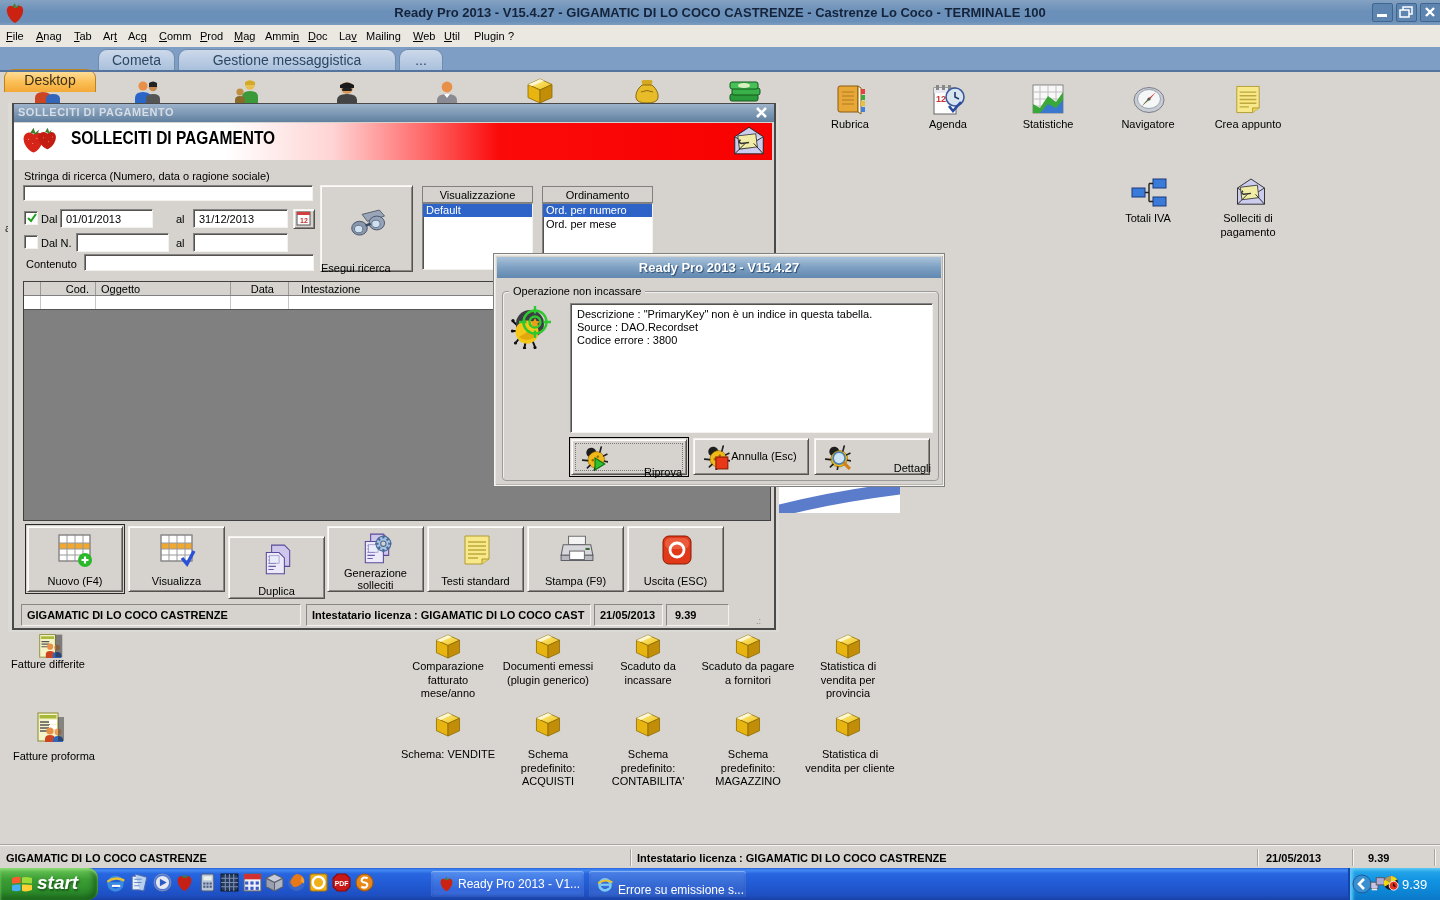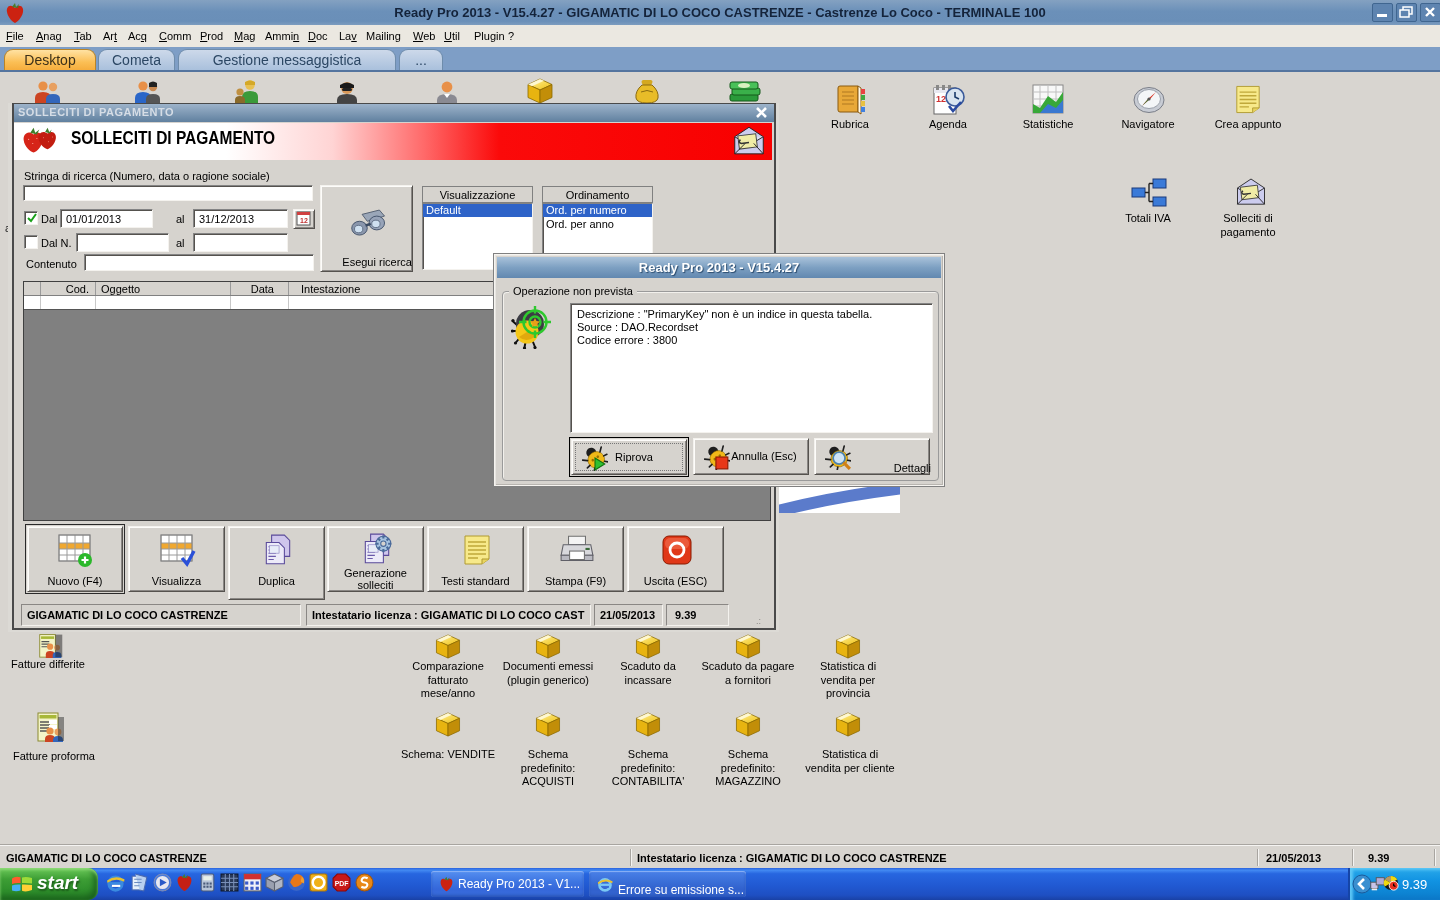--- a/index.html
+++ b/index.html
@@ -14,21 +14,21 @@
   .tbtn { top:3px; width:21px; height:19px; background:#5e84b0; border:1px solid #406690; border-radius:2px; color:#fff; text-align:center; z-index:6; }
 
   #menubar { left:0; top:25px; width:1440px; height:22px; background:#ebe8e1; color:#000; z-index:5; }
   #menubar span { position:absolute; top:5px; font-size:11px; }
 
   #tabbar { left:0; top:47px; width:1440px; height:25px; background:#7e9ec6; z-index:5; }
   #tabline { left:0; top:70px; width:1440px; height:2px; background:#54749e; z-index:6; }
   .tab { position:absolute; top:2px; height:23px; border:1px solid #6e8cab; border-bottom:none;
     border-radius:9px 9px 0 0; font-size:14px; color:#2c4764; text-align:center; padding-top:2px;
     background:linear-gradient(#cdd9ea, #a6bedb); }
-  .tab.active { background:linear-gradient(#ffe2a3, #fbbf55 55%, #f4a937); border-color:#b98427; color:#3c3019; }
+  .tab.active { background:linear-gradient(#ffe2a3, #fbbf55 55%, #f4a937); border-color:#b98427; color:#3c3019;margin-top:20px; }
 
   .iconlabel { position:absolute; text-align:center; font-size:11px; color:#000; line-height:13.5px; z-index:1; }
 
   .sunken { border:1px solid; border-color:#848484 #f4f2ee #f4f2ee #848484; box-shadow:inset 1px 1px 0 #55524e; background:#fff; }
   .raised { border:1px solid; border-color:#f4f2ee #55524e #55524e #f4f2ee; box-shadow:inset 1px 1px 0 #fdfcfa, inset -1px -1px 0 #8a8784; background:#d6d3ce; }
 
   #win { left:8px; top:103px; width:771px; height:529px; background:#dcdad5; z-index:2; }
   #winbrd { position:absolute; left:4px; top:0px; width:764px; height:527px; border:2px solid #4a4a4a; background:#d6d3ce; }
   #winc { position:absolute; left:14px; top:104px; width:760px; height:524px; z-index:3; }
 
@@ -394,31 +394,31 @@
 
     <div class="abs raised" style="left:306px;top:81px;width:93px;height:87px">
       <svg class="abs" style="left:29px;top:23px" width="38" height="28" viewBox="0 0 44 32">
         <path d="M14 6 L34 1 L40 8 L20 14 Z" fill="#9aa6b8" stroke="#4a5668"></path>
         <ellipse cx="11" cy="22" rx="9" ry="8" fill="#8a96ac" stroke="#3a4a62"></ellipse>
         <ellipse cx="31" cy="16" rx="9" ry="8" fill="#97a3b8" stroke="#3a4a62"></ellipse>
         <ellipse cx="10" cy="23" rx="4.8" ry="4.3" fill="#cfe0f0" stroke="#5a6a80"></ellipse>
         <ellipse cx="30" cy="17" rx="4.8" ry="4.3" fill="#cfe0f0" stroke="#5a6a80"></ellipse>
         <path d="M18 19 L24 17" stroke="#3a4a62" stroke-width="3"></path>
       </svg>
-      <div class="abs" style="left:0;width:100%;top:70px;text-align:right">Esegui ricerca</div>
+      <div class="abs" style="left:0;width:100%;top:76px;text-align:left">Esegui ricerca</div>
     </div>
 
     <div class="abs" style="left:408px;top:82px;width:111px;height:17px;border:1px solid #808080;text-align:center;padding-top:2px;background:#d6d3ce">Visualizzazione</div>
     <div class="abs sunken" style="left:408px;top:99px;width:111px;height:67px">
       <div style="background:#2e63c8;color:#fff;height:13px;padding:0 0 0 3px">Default</div>
     </div>
     <div class="abs" style="left:528px;top:82px;width:111px;height:17px;border:1px solid #808080;text-align:center;padding-top:2px;background:#d6d3ce">Ordinamento</div>
     <div class="abs sunken" style="left:528px;top:99px;width:111px;height:67px">
       <div style="background:#2e63c8;color:#fff;height:13px;padding:0 0 0 3px">Ord. per numero</div>
-      <div style="height:14px;padding:1px 0 0 3px">Ord. per anno</div>
+      <div style="height:14px;padding:1px 0 0 3px">Ord. per mese</div>
     </div>
 
     <div class="abs" style="left:9px;top:177px;width:748px;height:240px;border:1px solid #404040;background:#808080">
       <div style="display:flex;height:14px;background:#d6d3ce;border-bottom:1px solid #808080">
         <div style="width:17px;border-right:1px solid #9a9a9a"></div>
         <div style="width:55px;border-right:1px solid #9a9a9a;text-align:right;padding:1px 6px 0 0">Cod.</div>
         <div style="width:135px;border-right:1px solid #9a9a9a;padding:1px 0 0 5px">Oggetto</div>
         <div style="width:58px;border-right:1px solid #9a9a9a;text-align:right;padding:1px 14px 0 0">Data</div>
         <div style="flex:1;padding:1px 0 0 12px">Intestazione</div>
       </div>
@@ -441,21 +441,21 @@
         <div class="abs" style="left:0;top:48px;width:100%;text-align:center">Nuovo (F4)</div>
       </div>
     </div>
     <div class="abs raised" style="left:114px;top:422px;width:97px;height:66px">
       <svg class="abs" style="left:31px;top:7px" width="36" height="34" viewBox="0 0 36 34">
           <use href="#grid" width="34" height="30"></use>
           <path d="M22 24 L27 30 L34 17" stroke="#2a50d8" stroke-width="3.4" fill="none"></path>
         </svg>
       <div class="abs" style="left:0;top:48px;width:100%;text-align:center">Visualizza</div>
     </div>
-    <div class="abs raised" style="left:214px;top:422px;width:97px;height:74px">
+    <div class="abs raised" style="left:214px;top:432px;width:97px;height:63px">
       <svg class="abs" style="left:32px;top:6px" width="34" height="34" viewBox="0 0 32 32">
           <use href="#copypage"></use>
         </svg>
       <div class="abs" style="left:0;top:48px;width:100%;text-align:center">Duplica</div>
     </div>
     <div class="abs raised" style="left:313px;top:422px;width:97px;height:66px">
       <svg class="abs" style="left:32px;top:5px" width="34" height="34" viewBox="0 0 32 32">
           <use href="#copypage"></use>
           <g>
             <circle cx="22" cy="11" r="7" fill="#a8c4e0" stroke="#4a6a9a"></circle>
@@ -491,21 +491,21 @@
     <div class="abs" style="left:7px;top:500px;width:280px;height:22px;border:1px solid;border-color:#8a8784 #f4f2ee #f4f2ee #8a8784;padding:4px 0 0 5px;font-weight:bold">GIGAMATIC DI LO COCO CASTRENZE</div>
     <div class="abs" style="left:292px;top:500px;width:285px;height:22px;border:1px solid;border-color:#8a8784 #f4f2ee #f4f2ee #8a8784;padding:4px 0 0 5px;font-weight:bold;white-space:nowrap;overflow:hidden">Intestatario licenza : GIGAMATIC DI LO COCO CAST</div>
     <div class="abs" style="left:580px;top:500px;width:69px;height:22px;border:1px solid;border-color:#8a8784 #f4f2ee #f4f2ee #8a8784;padding:4px 0 0 5px;font-weight:bold">21/05/2013</div>
     <div class="abs" style="left:652px;top:500px;width:63px;height:22px;border:1px solid;border-color:#8a8784 #f4f2ee #f4f2ee #8a8784;padding:4px 0 0 8px;font-weight:bold">9.39</div>
     <div class="abs" style="left:742px;top:512px;color:#8a8784;font-size:9px">.:</div>
   </div>
 
   <div id="dlg" class="abs">
     <div class="abs" style="left:3px;top:3px;width:444px;height:21px;background:linear-gradient(#a9c2da,#7da0c2 50%,#6288b0);text-align:center;color:#fff;font-weight:bold;font-size:13px;padding-top:3px;text-shadow:1px 1px 1px #2a4a6c">Ready Pro 2013 - V15.4.27</div>
     <div class="abs" style="left:8px;top:37px;width:437px;height:190px;border:1px solid #9a9a9a;border-radius:4px;box-shadow:inset 1px 1px 0 #f2f0ec"></div>
-    <div class="abs" style="left:15px;top:31px;background:#d6d3ce;padding:0 4px">Operazione non prevista</div>
+    <div class="abs" style="left:15px;top:31px;background:#d6d3ce;padding:0 4px">Operazione non incassare</div>
     <svg class="abs" style="left:17px;top:50px" width="42" height="45" viewBox="0 0 42 45">
       <path d="M6 21 L1.5 17 M6 27 L1 27 M8.5 34 L4.5 39 M14.5 38 L13.5 43.5 M22 38 L24 43" stroke="#111" stroke-width="2" stroke-linecap="round"></path>
       <circle cx="2" cy="16.5" r="1.6" fill="#111"></circle>
         <circle cx="1.5" cy="27" r="1.6" fill="#111"></circle>
         <circle cx="4.5" cy="39" r="1.6" fill="#111"></circle>
         <circle cx="13.5" cy="44" r="1.6" fill="#111"></circle>
         <circle cx="24" cy="43.5" r="1.6" fill="#111"></circle>
       <circle cx="19" cy="20" r="14" fill="#3c3c44"></circle>
       <circle cx="16" cy="28" r="11.5" fill="#f5c718"></circle>
       <path d="M8 33 A11.5 11.5 0 0 0 25 31 L16 28 Z" fill="#d89c08" opacity="0.7"></path>
@@ -517,21 +517,21 @@
       <path d="M24 14 L25.5 17 L29 17.5 L26.5 19.8 L27 23 L24 21.5 L21 23 L21.5 19.8 L19 17.5 L22.5 17 Z" fill="#e8a018"></path>
     </svg>
     <div class="abs sunken" style="left:76px;top:49px;width:363px;height:130px;padding:4px 0 0 6px;line-height:13px">Descrizione : "PrimaryKey" non è un indice in questa tabella.<br>Source : DAO.Recordset<br>Codice errore : 3800</div>
     <div class="abs" style="left:75px;top:183px;width:120px;height:40px;border:1px solid #000">
       <div class="abs raised" style="left:1px;top:1px;width:116px;height:36px">
         <div class="abs" style="left:3px;top:3px;width:108px;height:28px;border:1px dotted #777"></div>
         <svg class="abs" style="left:10px;top:5px" width="26" height="26" viewBox="0 0 24 24">
             <use href="#bug"></use>
             <path d="M12 12 L12 23 L21 17.5 Z" fill="#30c030" stroke="#107010"></path>
           </svg>
-        <div class="abs" style="left:14px;top:11px;width:96px;text-align:center">Riprova</div>
+        <div class="abs" style="left:14px;top:26px;width:96px;text-align:right">Riprova</div>
       </div>
     </div>
     <div class="abs raised" style="left:199px;top:184px;width:116px;height:37px">
       <svg class="abs" style="left:10px;top:5px" width="26" height="26" viewBox="0 0 24 24">
           <use href="#bug"></use>
           <rect x="11" y="12" width="11" height="11" fill="#e83818" stroke="#8a1a00"></rect>
         </svg>
       <div class="abs" style="left:26px;top:11px;width:88px;text-align:center">Annulla (Esc)</div>
     </div>
     <div class="abs raised" style="left:320px;top:184px;width:116px;height:37px">

